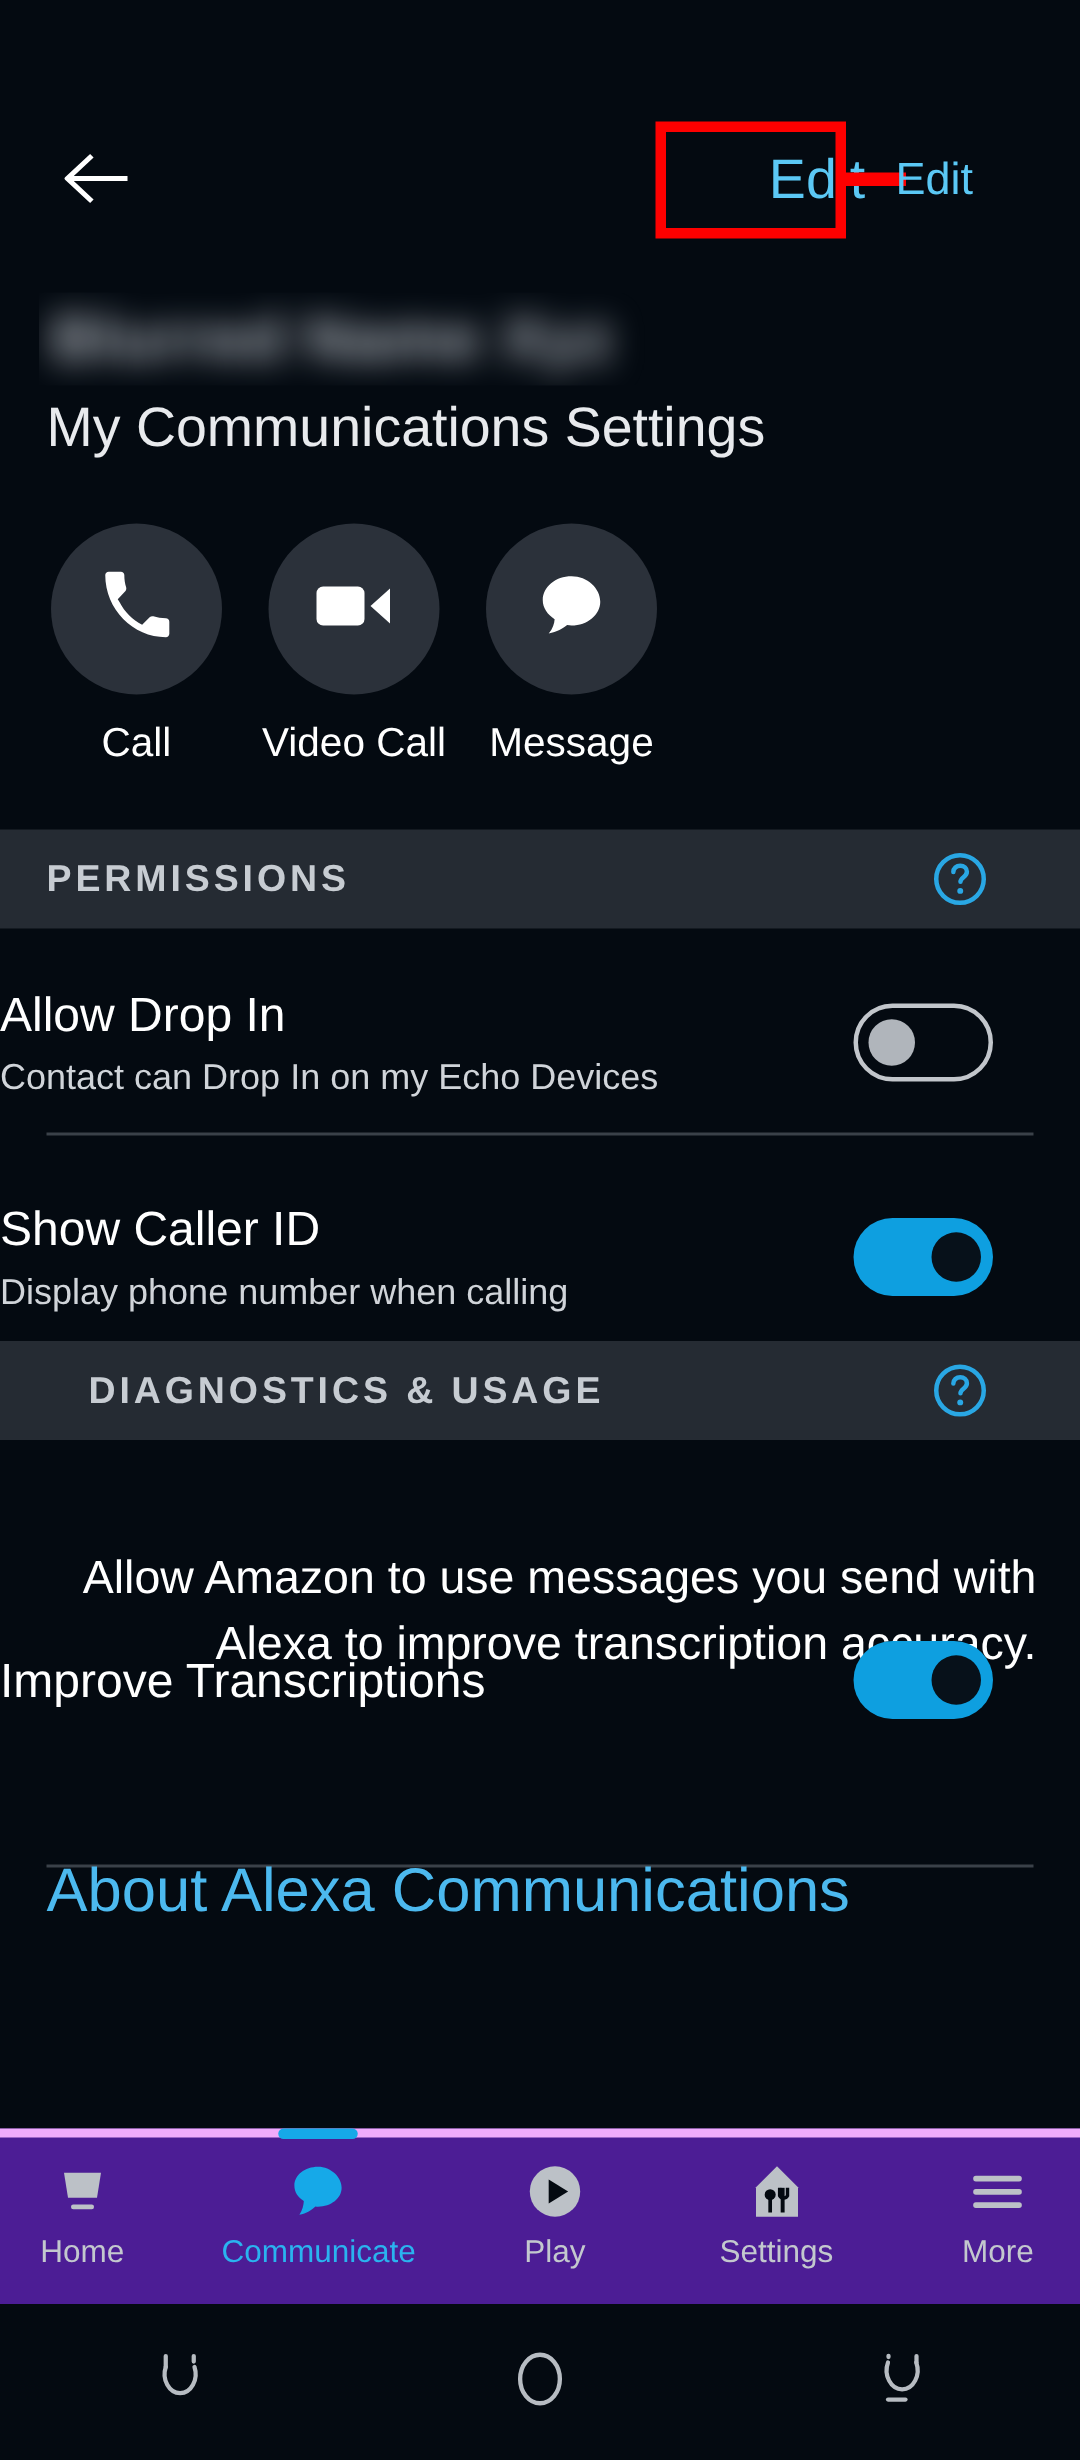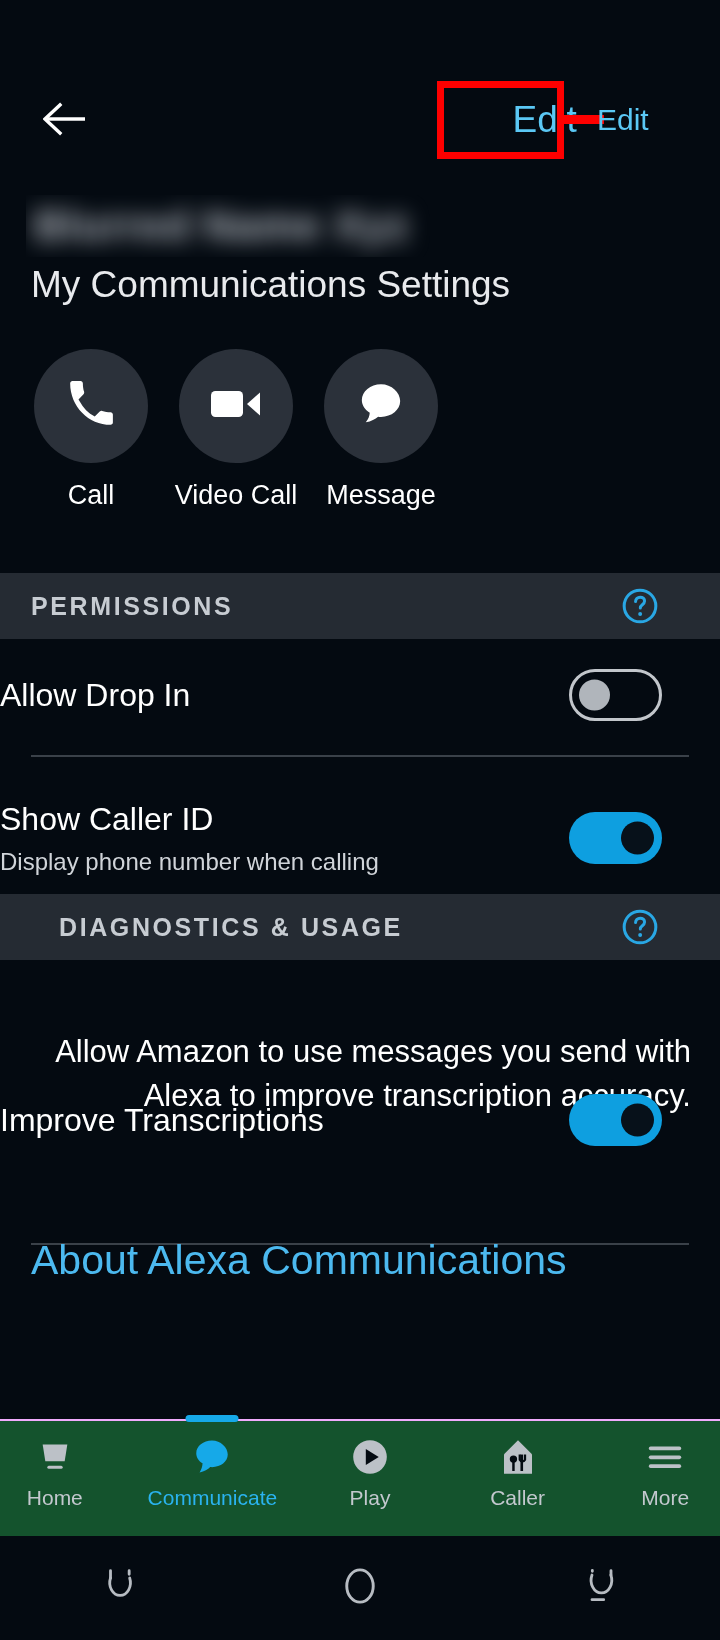--- a/index.html
+++ b/index.html
@@ -244,23 +244,23 @@
     line-height: 42px;
   }
 
   
   .tabbar {
     position: absolute;
     left: 0;
     bottom: 104px;
     width: 720px;
     height: 117px;
-    border-top: 2px solid #f0abfc;
-    display: flex;
-    background: #14532d;
+    border-top: 6px solid #f0abfc;
+    display: flex;
+    background: #4c1d95;
     gap: 38px;
   }
   .tab {
     flex: 1;
     display: flex;
     flex-direction: column;
     align-items: center;
     justify-content: flex-start;
     padding-top: 13px;
     position: relative;
@@ -365,34 +365,35 @@
           <svg width="50" height="50" viewBox="0 0 24 24">
             <path fill="#ffffff" d="M12 2.5c-5.1 0-9.2 3.4-9.2 7.6 0 2.5 1.5 4.7 3.8 6.1-.1 1.4-.6 3-1.9 4.6 2.6-.5 4.6-1.6 5.9-2.7.5.1 1 .1 1.4.1 5.1 0 9.2-3.4 9.2-7.6S17.1 2.5 12 2.5z"></path>
           </svg>
         </span>
       </div>
       <div class="label">Message</div>
     </div>
 
   </div>
 
-  <div class="section-head" style="top:553px;margin-top:20px;">
+  <div class="section-head" style="top:553px;">
     <span class="title">PERMISSIONS</span>
     <span class="help-icon">
       <svg width="38" height="38" viewBox="0 0 24 24">
         <circle cx="12" cy="12" r="10" fill="none" stroke="#29a7e4" stroke-width="1.9"></circle>
         <path d="M9.2 9.1c0-1.6 1.3-2.7 2.9-2.7s2.8 1 2.8 2.5c0 2.3-2.7 2.3-2.7 4.3" fill="none" stroke="#29a7e4" stroke-width="1.9" stroke-linecap="round"></path>
         <circle cx="12.1" cy="17" r="1.25" fill="#29a7e4"></circle>
       </svg>
     </span>
   </div>
 
   <div class="row" style="top:640px; height:110px;">
     <div class="texts">
       <div class="row-title">Allow Drop In</div>
+      <div class="row-sub">Contact can Drop In on my Echo Devices</div>
     </div>
     <div class="toggle off">
       <span class="knob"></span>
     </div>
   </div>
 
   <div class="divider" style="top:755px;"></div>
 
   <div class="row" style="top:783px; height:110px;">
     <div class="texts">
@@ -465,21 +466,21 @@
     <div class="tab">
       <span class="ticon">
         <svg width="42" height="42" viewBox="0 0 24 24">
           <path d="M12 2.4 L20 10.4 V21.6 H4 V10.4 Z" fill="#bcc1c7"></path>
           <circle cx="9.4" cy="13.2" r="2.1" fill="#040a11"></circle>
           <rect x="8.7" y="14.6" width="1.4" height="5.4" fill="#040a11"></rect>
           <rect x="13.4" y="10.6" width="1.5" height="9.4" fill="#040a11"></rect>
           <path d="M13.0 10.6 v3.0 a1.7 1.7 0 0 0 3.0 0 v-3.0" fill="none" stroke="#040a11" stroke-width="1.3"></path>
         </svg>
       </span>
-      <span class="tlabel">Caller</span>
+      <span class="tlabel">Settings</span>
     </div>
 
     <div class="tab">
       <span class="ticon">
         <svg width="44" height="36" viewBox="0 0 24 20">
           <rect x="3" y="4.2" width="18" height="2.1" rx="1" fill="#bcc1c7"></rect>
           <rect x="3" y="9.1" width="18" height="2.1" rx="1" fill="#bcc1c7"></rect>
           <rect x="3" y="14" width="18" height="2.1" rx="1" fill="#bcc1c7"></rect>
         </svg>
       </span>

